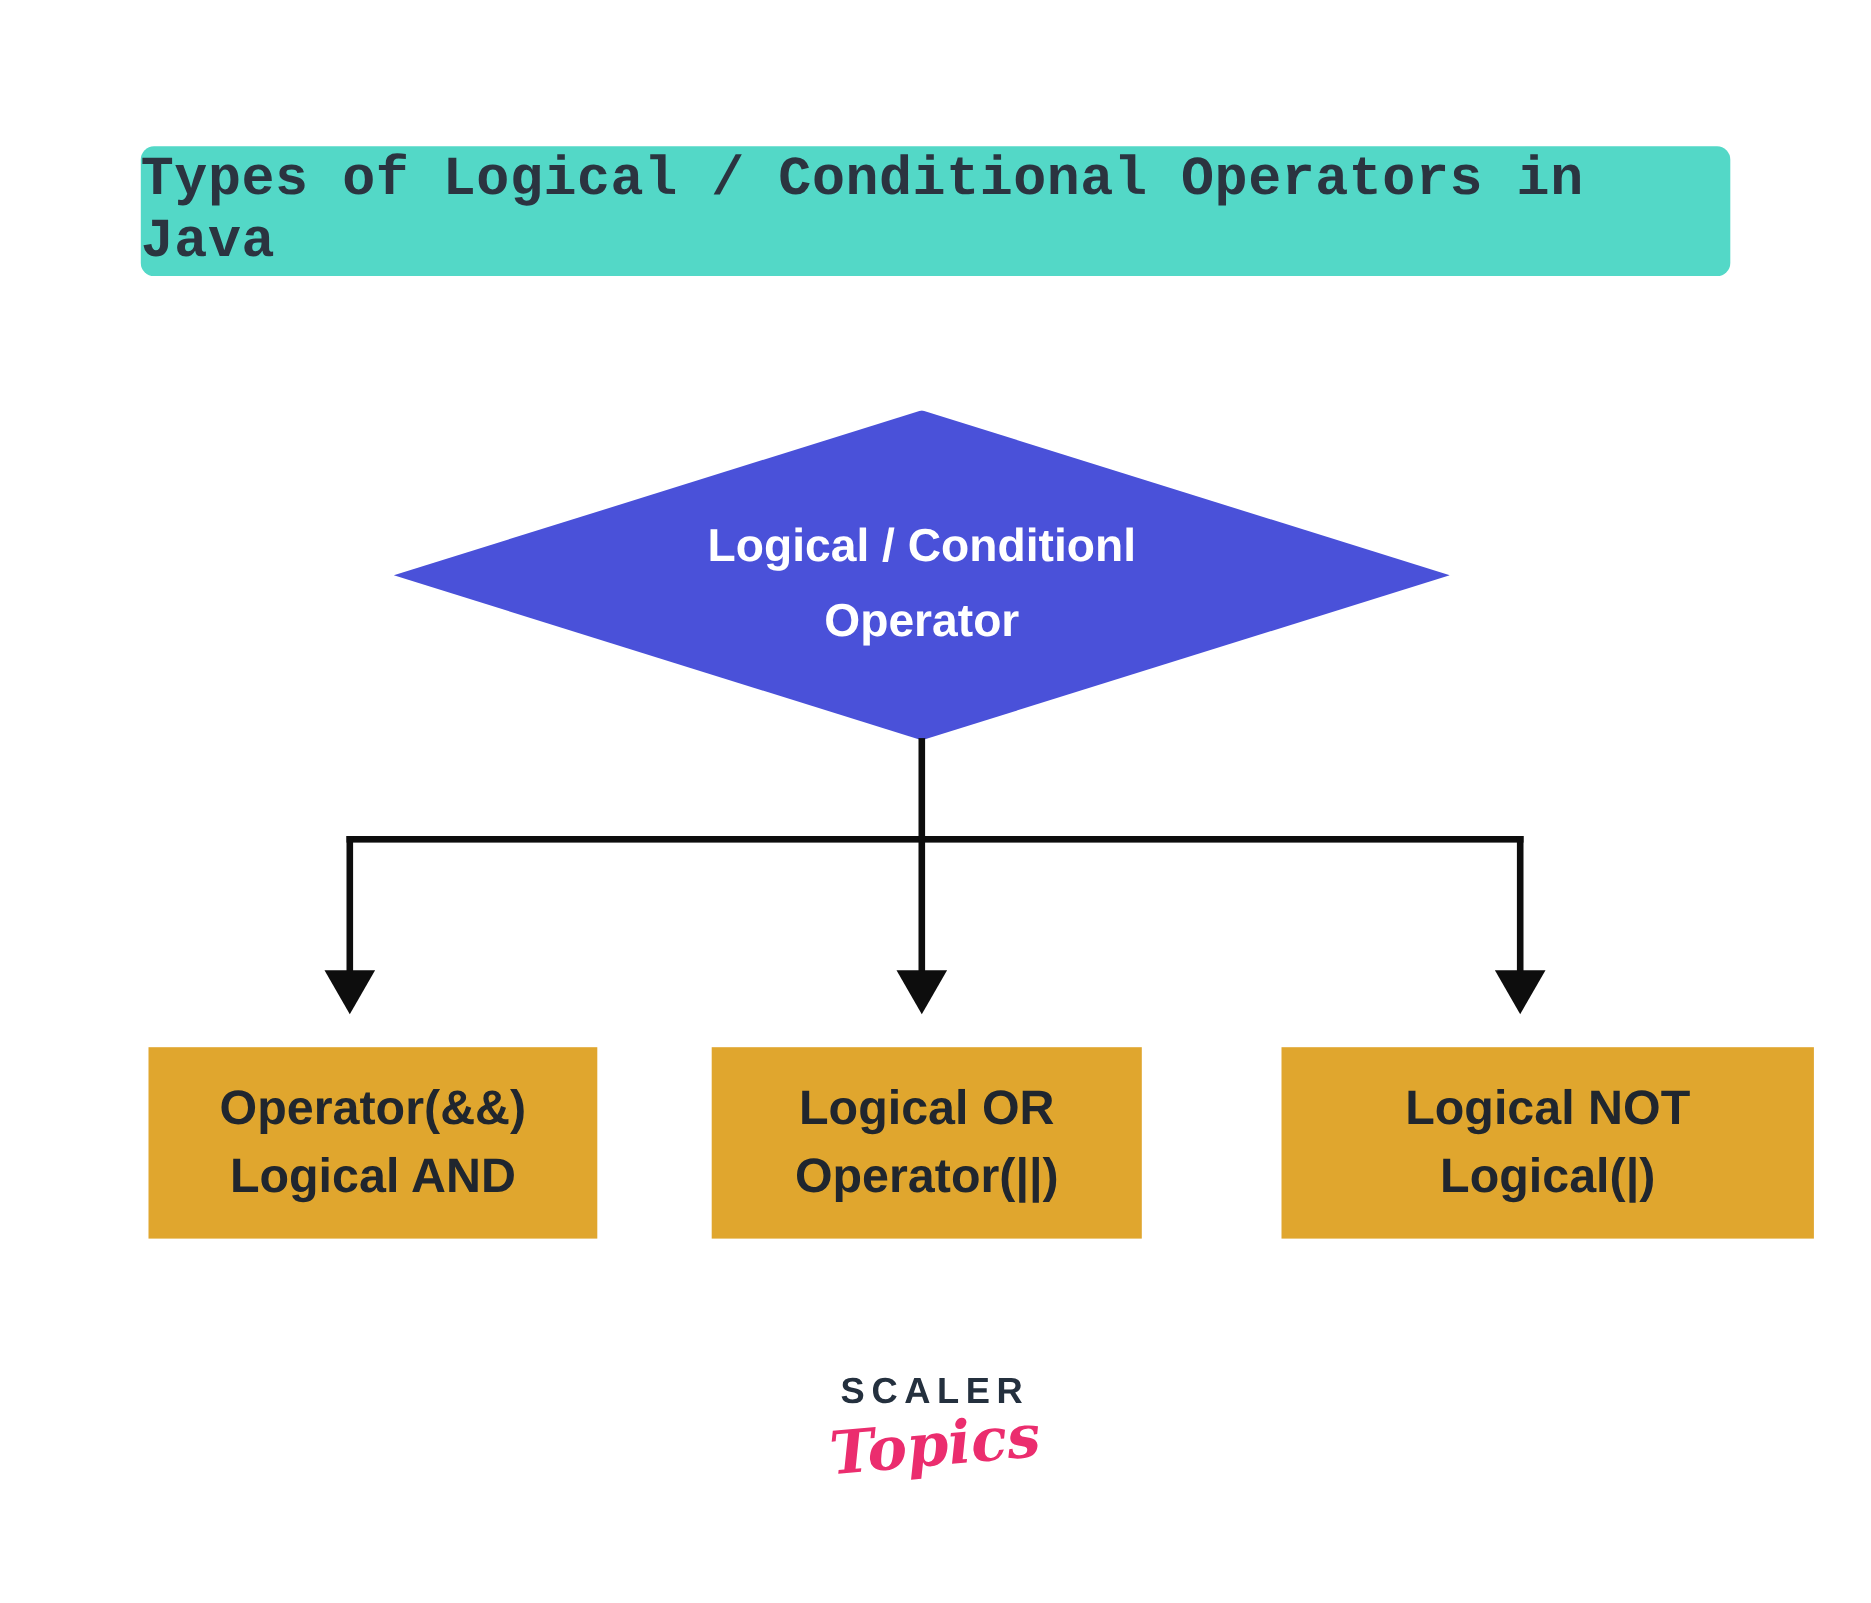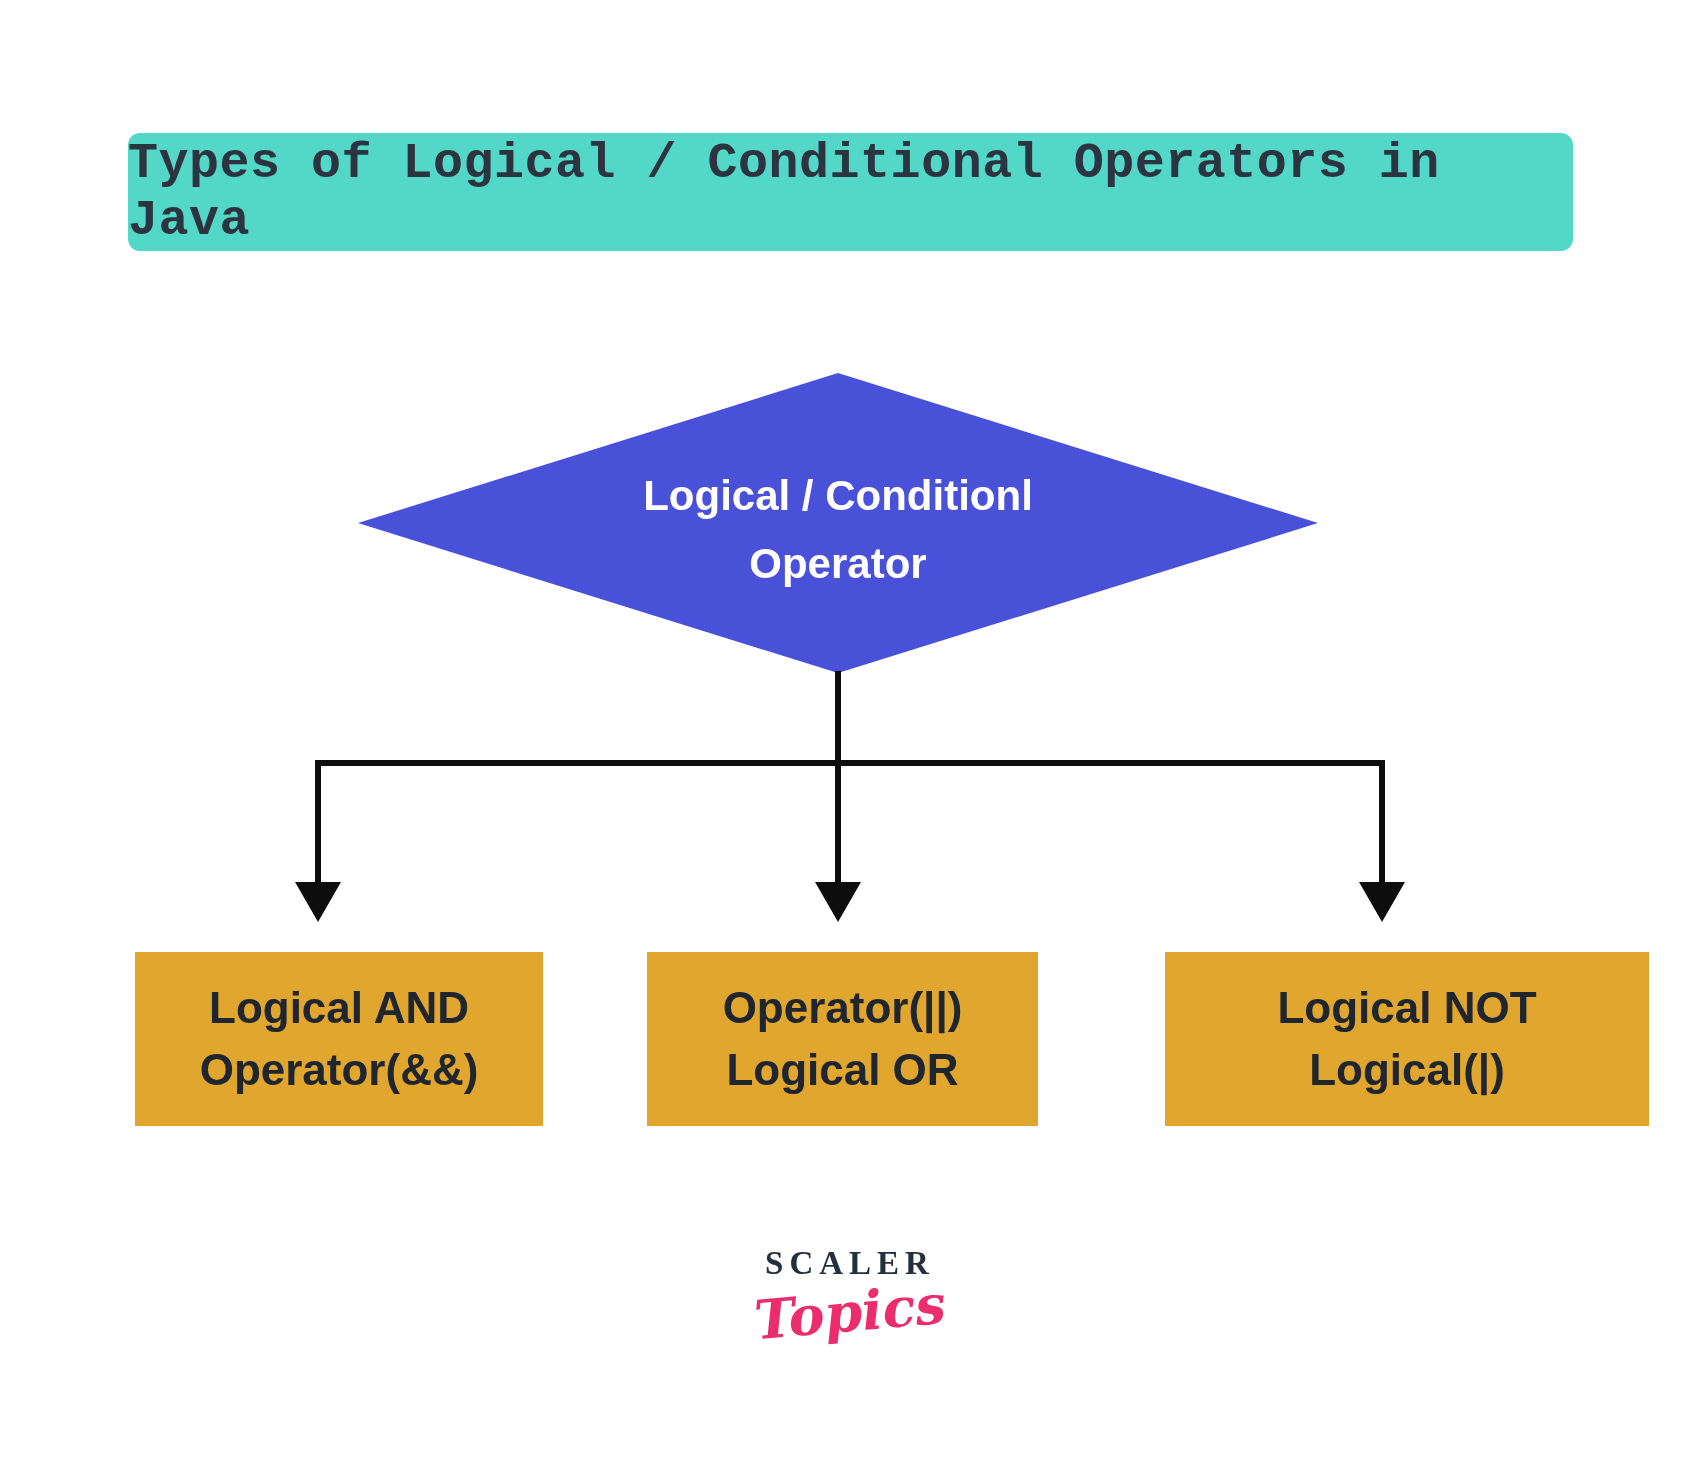--- a/index.html
+++ b/index.html
@@ -108,21 +108,20 @@
     left: 700px;
     top: 1245px;
     width: 300px;
     text-align: center;
   }
   .logo-brand {
     font-size: 33px;
     font-weight: bold;
     letter-spacing: 6px;
     color: #24303e;
-    font-family: Liberation Serif, serif;
   }
   .logo-sub {
     font-family: "DejaVu Serif", serif;
     font-style: italic;
     font-weight: bold;
     font-size: 54px;
     color: #eb2d6e;
     margin-top: -2px;
     transform: rotate(-5deg);
   }
@@ -147,29 +146,29 @@
   <div class="line hbar"></div>
   <div class="line drop drop-left"></div>
   <div class="line drop drop-mid"></div>
   <div class="line drop drop-right"></div>
   <div class="arrowhead ah-left"></div>
   <div class="arrowhead ah-mid"></div>
   <div class="arrowhead ah-right"></div>
 
   <div class="obox obox-and">
     <div>
+      <span>Operator(&amp;&amp;)</span>
       <span>Logical AND</span>
-      <span>Operator(&amp;&amp;)</span>
     </div>
   </div>
 
   <div class="obox obox-or">
     <div>
+      <span>Logical OR</span>
       <span>Operator(||)</span>
-      <span>Logical OR</span>
     </div>
   </div>
 
   <div class="obox obox-not">
     <div>
       <span>Logical NOT</span>
       <span>Logical(|)</span>
     </div>
   </div>
 

